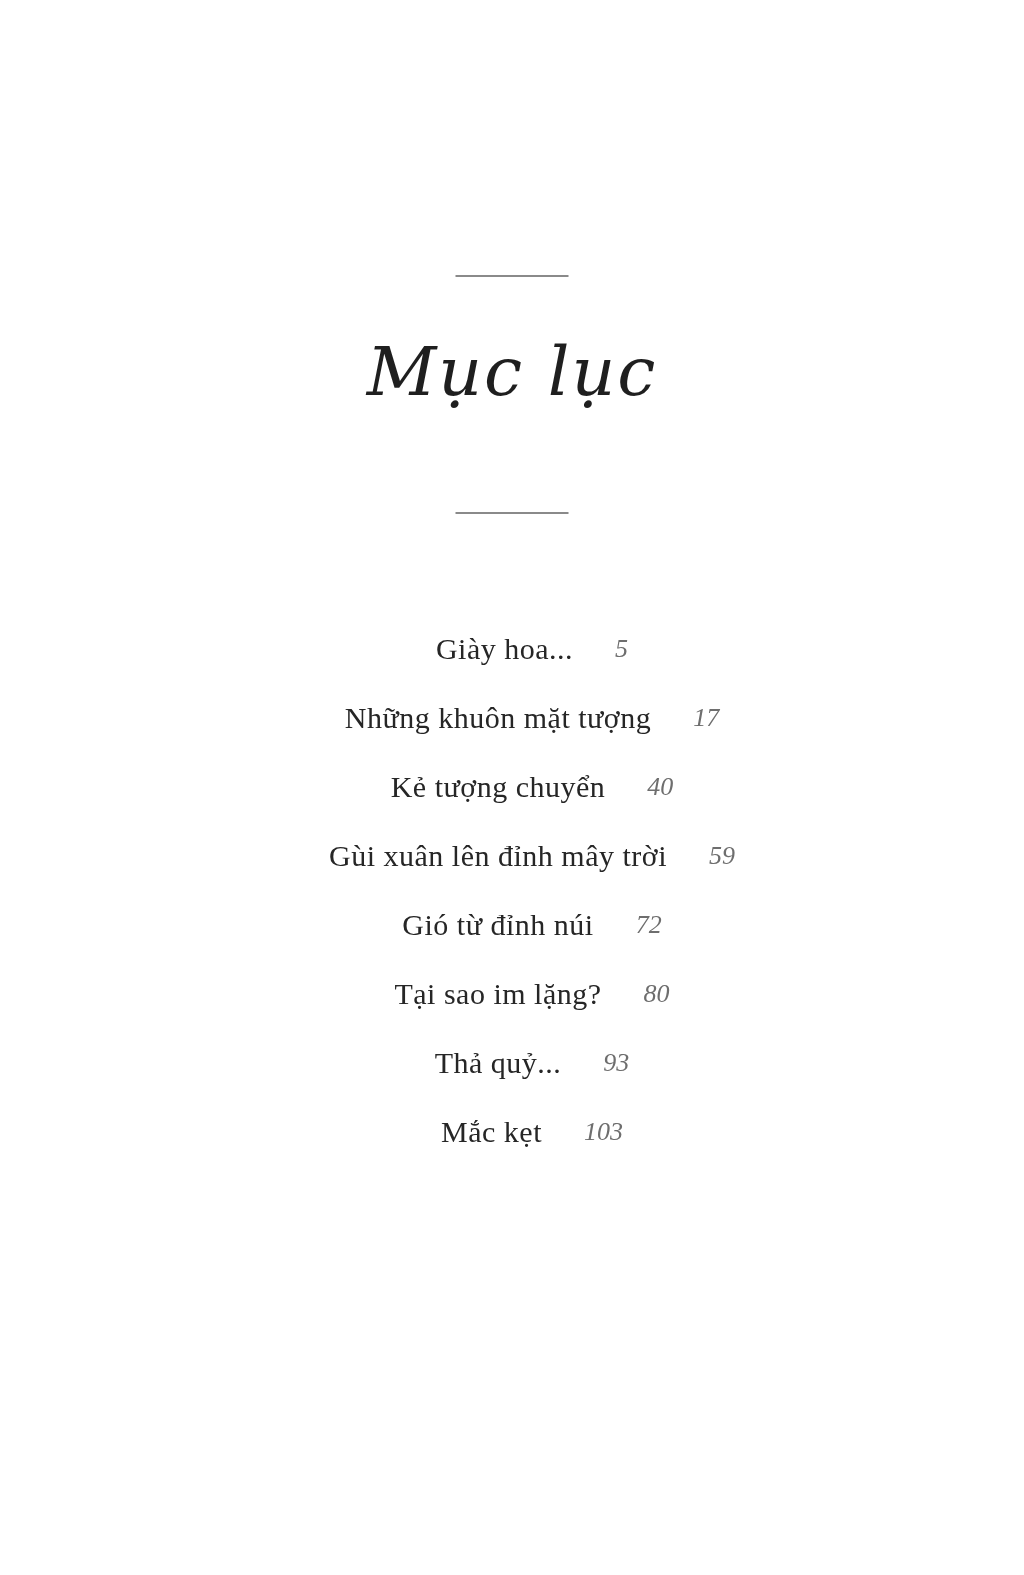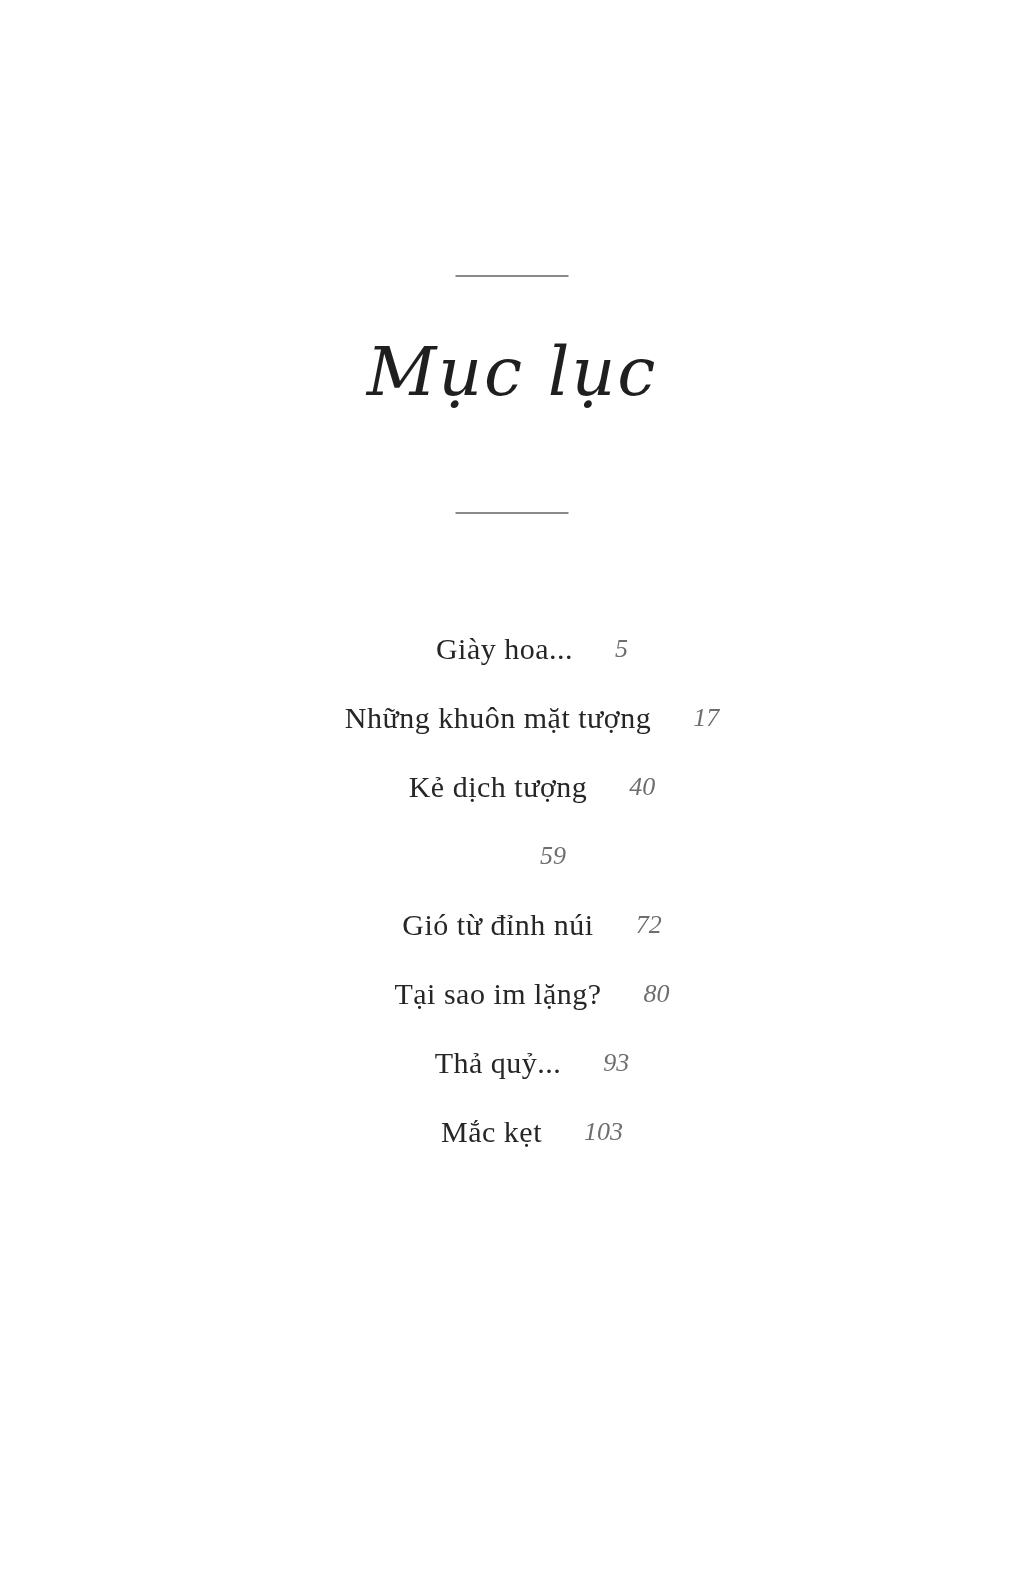--- a/index.html
+++ b/index.html
@@ -79,24 +79,25 @@
   <div class="entries" id="toc-list">
       <div class="entry">
     <span class="entry-title">Giày hoa...</span>
     <span class="entry-page">5</span>
   </div>
       <div class="entry">
     <span class="entry-title">Những khuôn mặt tượng</span>
     <span class="entry-page">17</span>
   </div>
       <div class="entry">
-    <span class="entry-title">Kẻ dịch tượng</span>
+    <span class="entry-title">Kẻ tượng chuyển</span>
     <span class="entry-page">40</span>
   </div>
       <div class="entry">
+    <span class="entry-title">Gùi xuân lên đỉnh mây trời</span>
     <span class="entry-page">59</span>
   </div>
       <div class="entry">
     <span class="entry-title">Gió từ đỉnh núi</span>
     <span class="entry-page">72</span>
   </div>
       <div class="entry">
     <span class="entry-title">Tại sao im lặng?</span>
     <span class="entry-page">80</span>
   </div>

